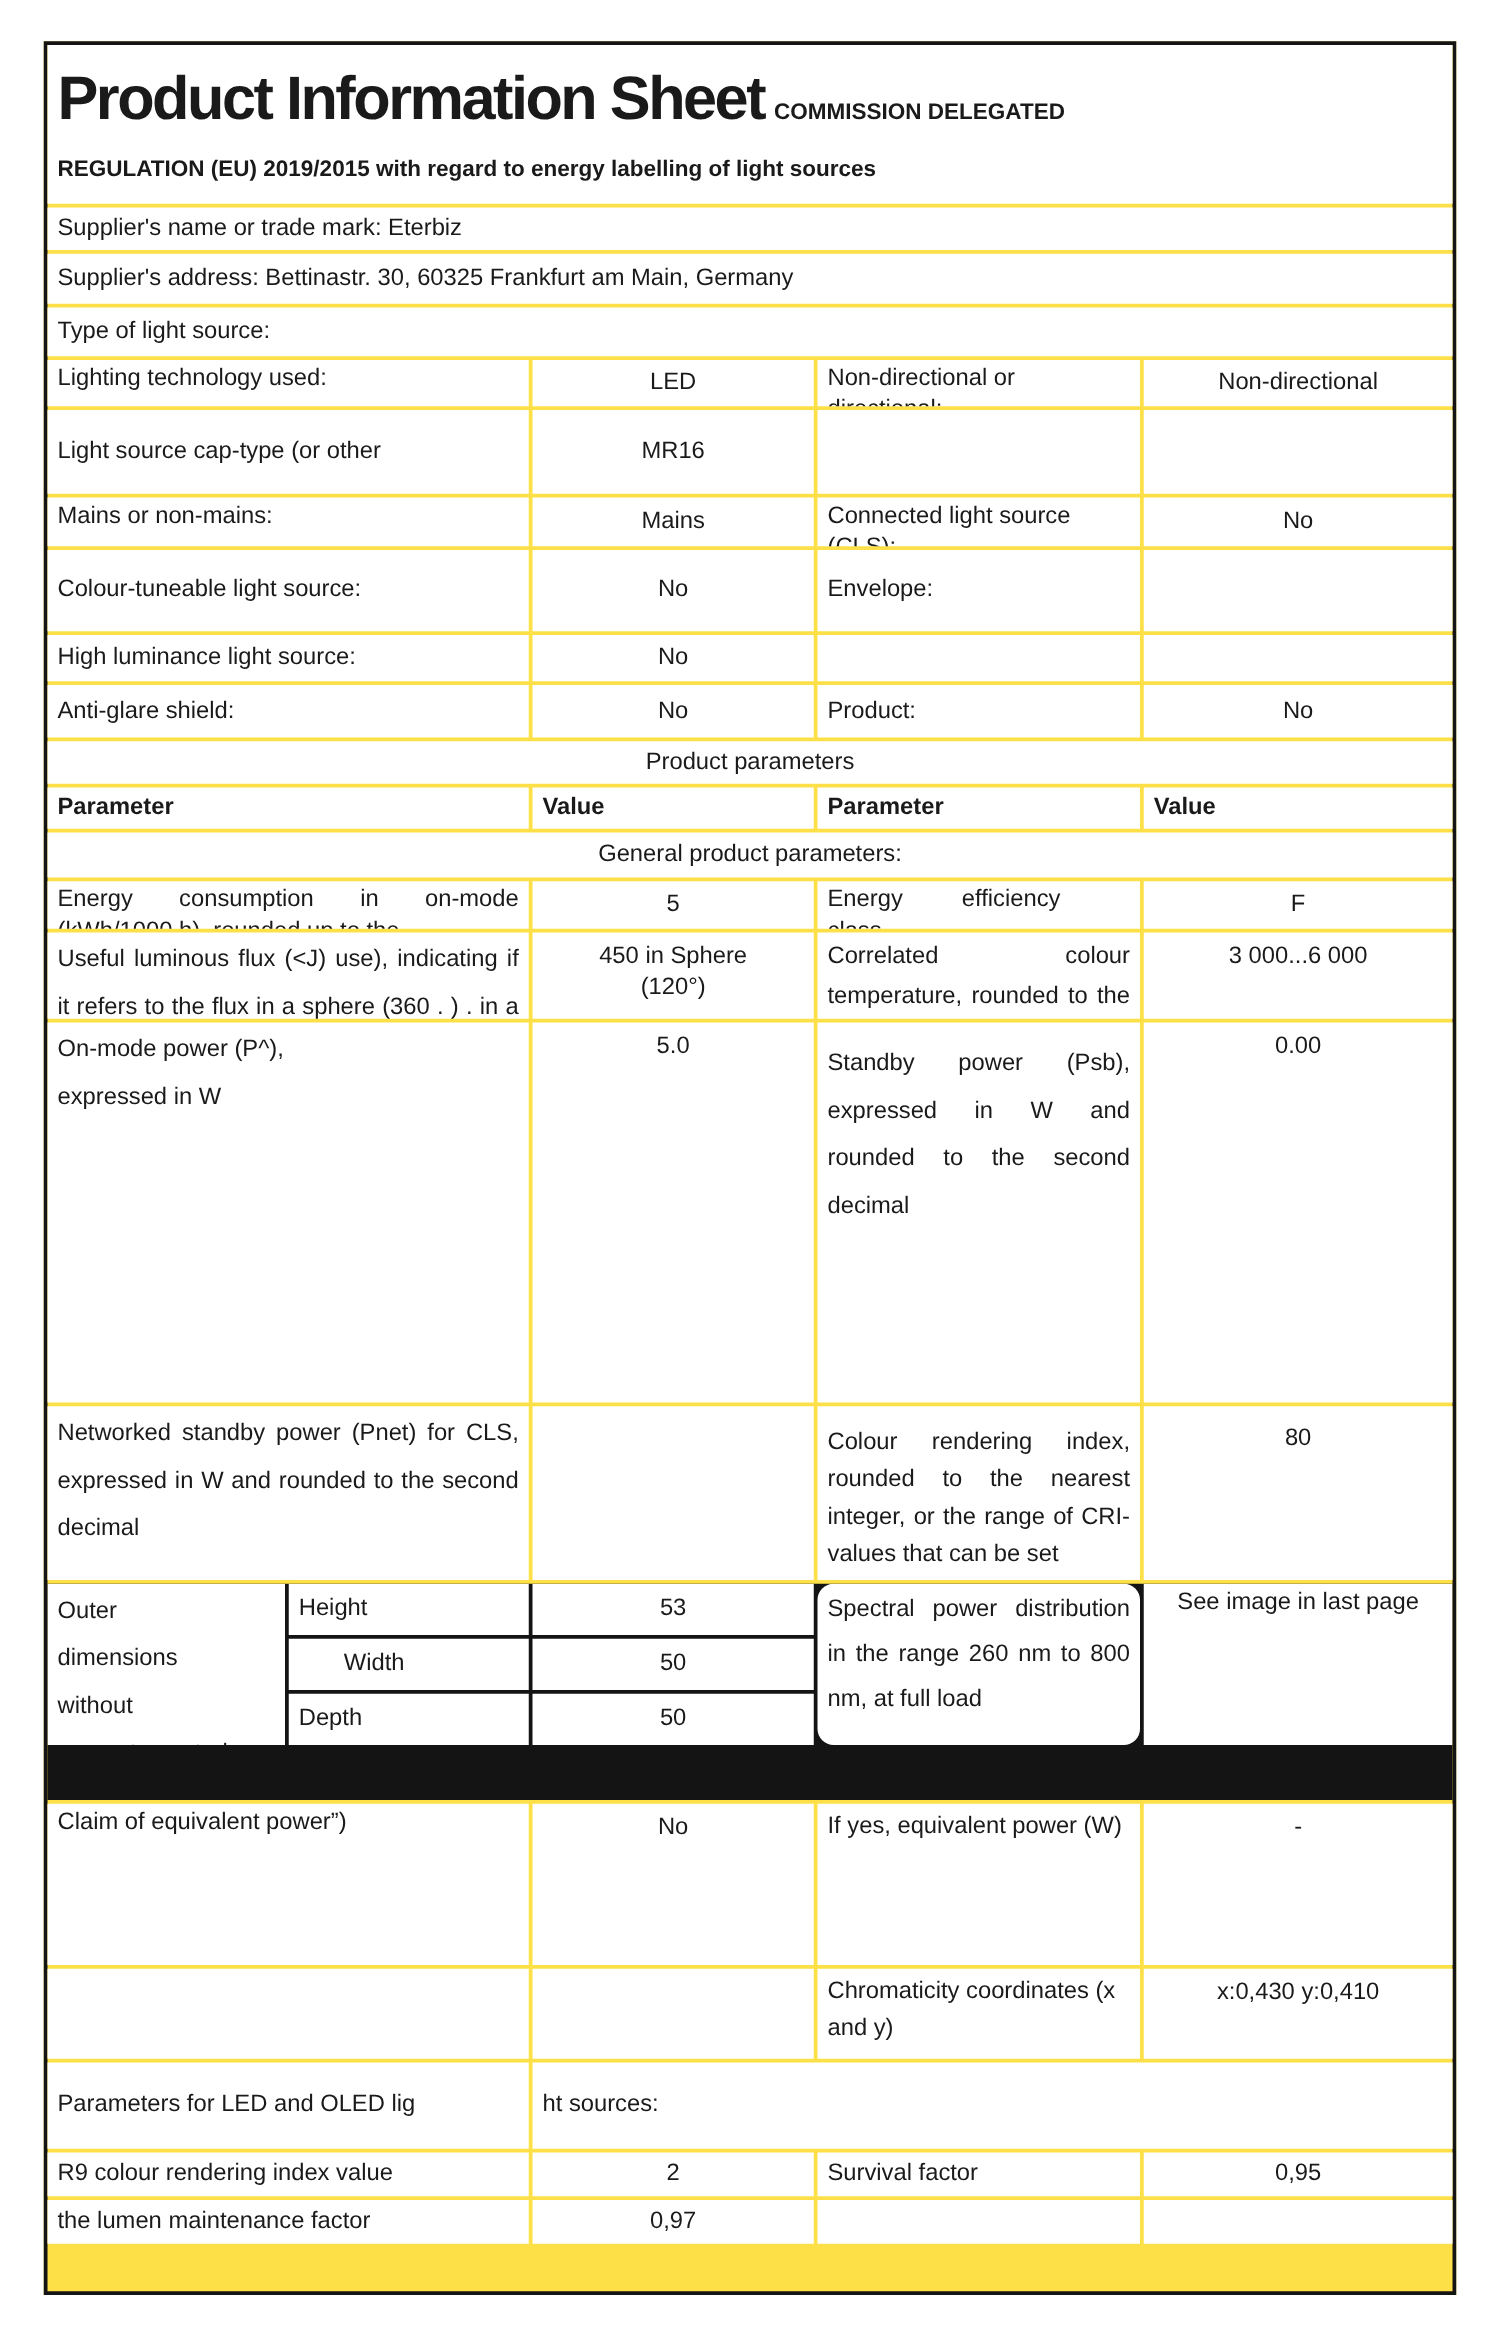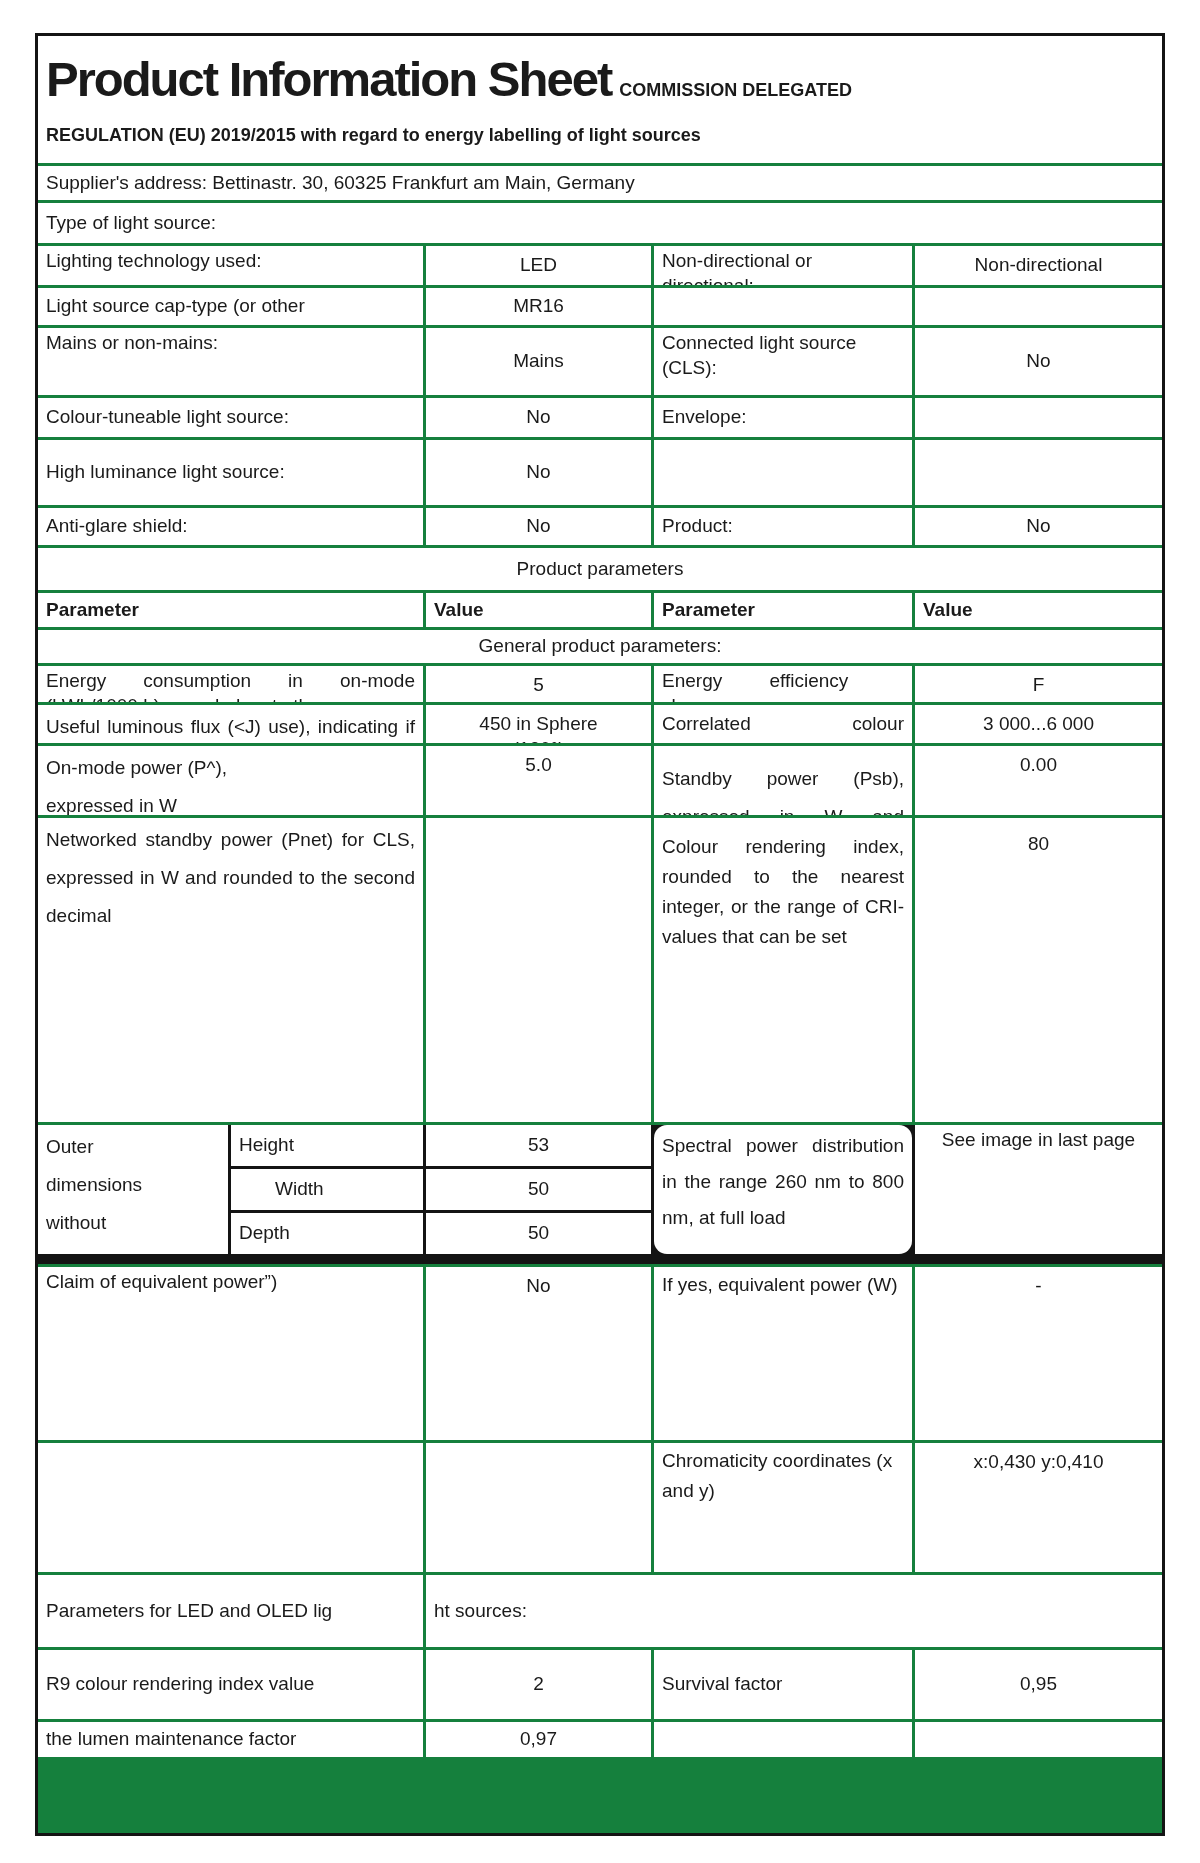--- a/index.html
+++ b/index.html
@@ -8,21 +8,21 @@
     background:#ffffff;
     font-family:"Liberation Sans", sans-serif;
     color:#1a1a1a;
     position:relative;
     overflow:hidden;
   }
   .sheet{
     position:absolute;left:35px;top:33px;
     width:1130px;height:1803px;
     box-sizing:border-box;
-    background:#15803d;
+    background:#fde047;
     border:3px solid #141414;
     display:grid;
     grid-template-columns:385px 225px 258px 247px;
     grid-template-rows:127px 34px 40px 39px 37px 67px 39px 65px 37px 42px 34px 33px 36px 38px 69px 304px 139px 173px 129px 72px 69px 35px 35px 35px;
     gap:3px;
     filter:blur(0.4px);
   }
   .c{
     background:#fff;
     box-sizing:border-box;
@@ -66,20 +66,21 @@
 
 <div class="sheet">
 
   <div class="c title-cell span4">
     <div class="title-line">
       <span class="title-main">Product Information Sheet</span><span class="title-suffix">COMMISSION DELEGATED</span>
     </div>
     <div class="title-line2">REGULATION (EU) 2019/2015 with regard to energy labelling of light sources</div>
   </div>
 
+  <div class="c span4 vcenter">Supplier's name or trade mark: Eterbiz</div>
   <div class="c span4 vcenter">Supplier's address: Bettinastr. 30, 60325 Frankfurt am Main, Germany</div>
   <div class="c span4 vcenter">Type of light source:</div>
 
   <div class="c">Lighting technology used:</div>
   <div class="c vcenter hcenter">LED</div>
   <div class="c">Non-directional or directional:</div>
   <div class="c vcenter hcenter">Non-directional</div>
 
   <div class="c vcenter">Light source cap-type (or other</div>
   <div class="c vcenter hcenter">MR16</div>

